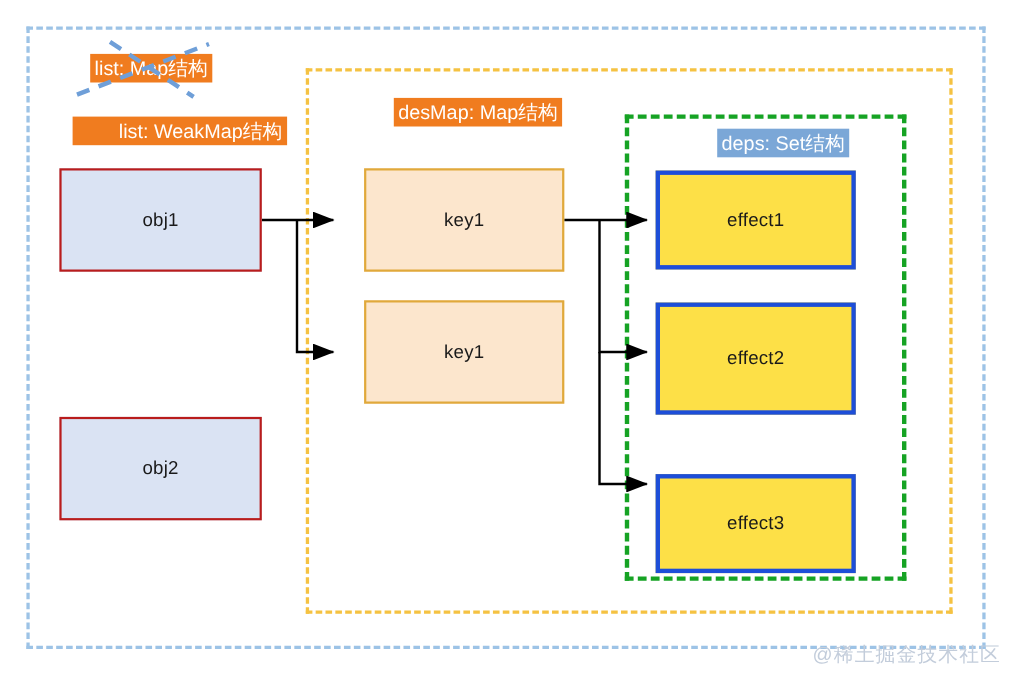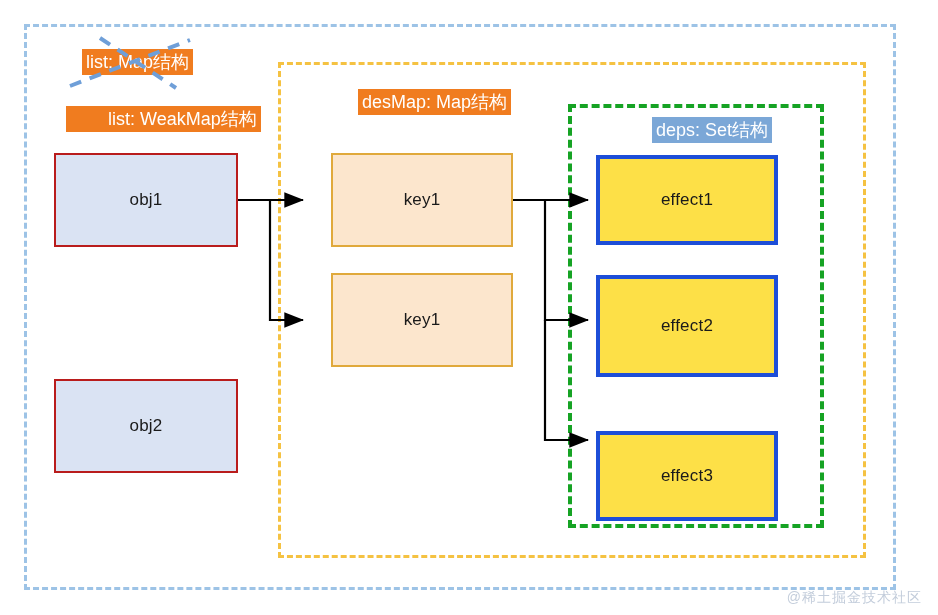--- a/index.html
+++ b/index.html
@@ -116,23 +116,23 @@
     left: 0;
     top: 0;
     width: 938px;
     height: 615px;
     pointer-events: none;
   }
 
   
   #watermark {
     position: absolute;
-    right: 16px;
+    right: 28px;
     bottom: 8px;
-    font-size: 14px;
+    font-size: 18px;
     color: #c3cddb;
     letter-spacing: 1px;
     white-space: nowrap;
   }
 </style>
 </head>
 <body>
 
 <div id="canvas">
 

